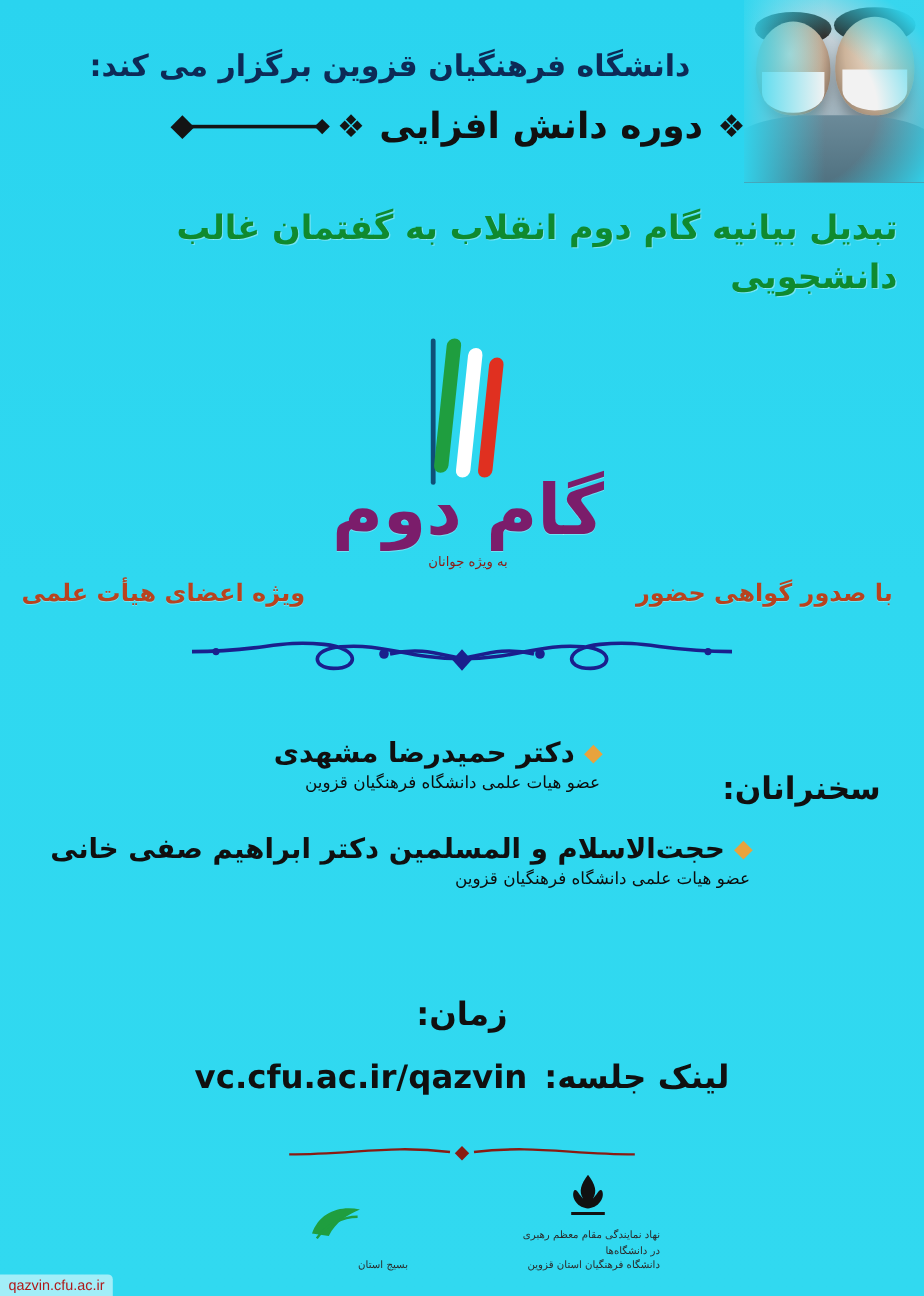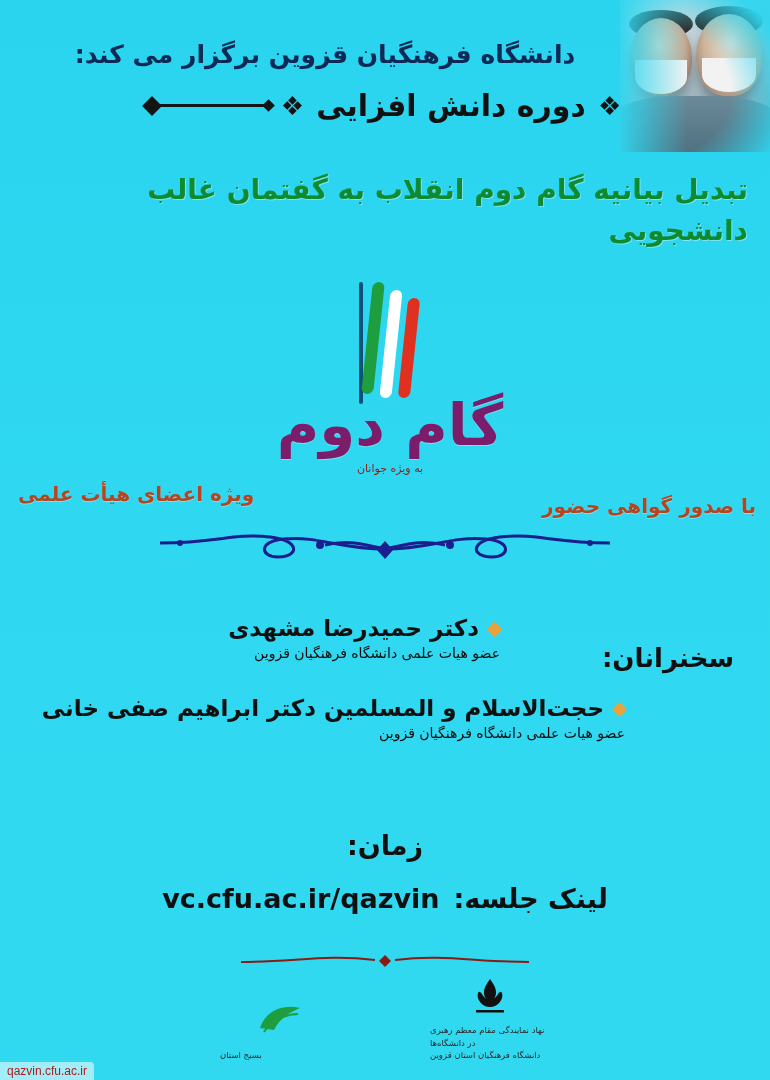--- a/index.html
+++ b/index.html
@@ -209,21 +209,21 @@
 
   .side-label {
     position: absolute;
     top: 482px;
     font-size: 20px;
     font-weight: bold;
     color: #c0392b;
     direction: rtl;
     text-shadow: 0 1px 0 rgba(255,255,255,.3);
   }
-  .side-label.right { right: 14px; color: #b8431f; margin-top: 12px; }
+  .side-label.right { right: 26px; color: #b8431f; }
   .side-label.left  { left: 18px;  color: #b8431f; }
 
   
   .flourish {
     position: absolute;
     top: 520px;
     left: 0;
     right: 0;
     height: 60px;
     display: flex;
@@ -321,21 +321,21 @@
   .logos {
     position: absolute;
     bottom: 18px;
     left: 0; right: 0;
     display: flex;
     justify-content: center;
     align-items: flex-end;
     gap: 90px;
   }
   .logo {
-    text-align: left;
+    text-align: right;
     width: 120px;
   }
   .logo .mark {
     height: 54px;
     display: flex;
     align-items: center;
     justify-content: center;
   }
   .logo .cap {
     font-size: 8.5px;

